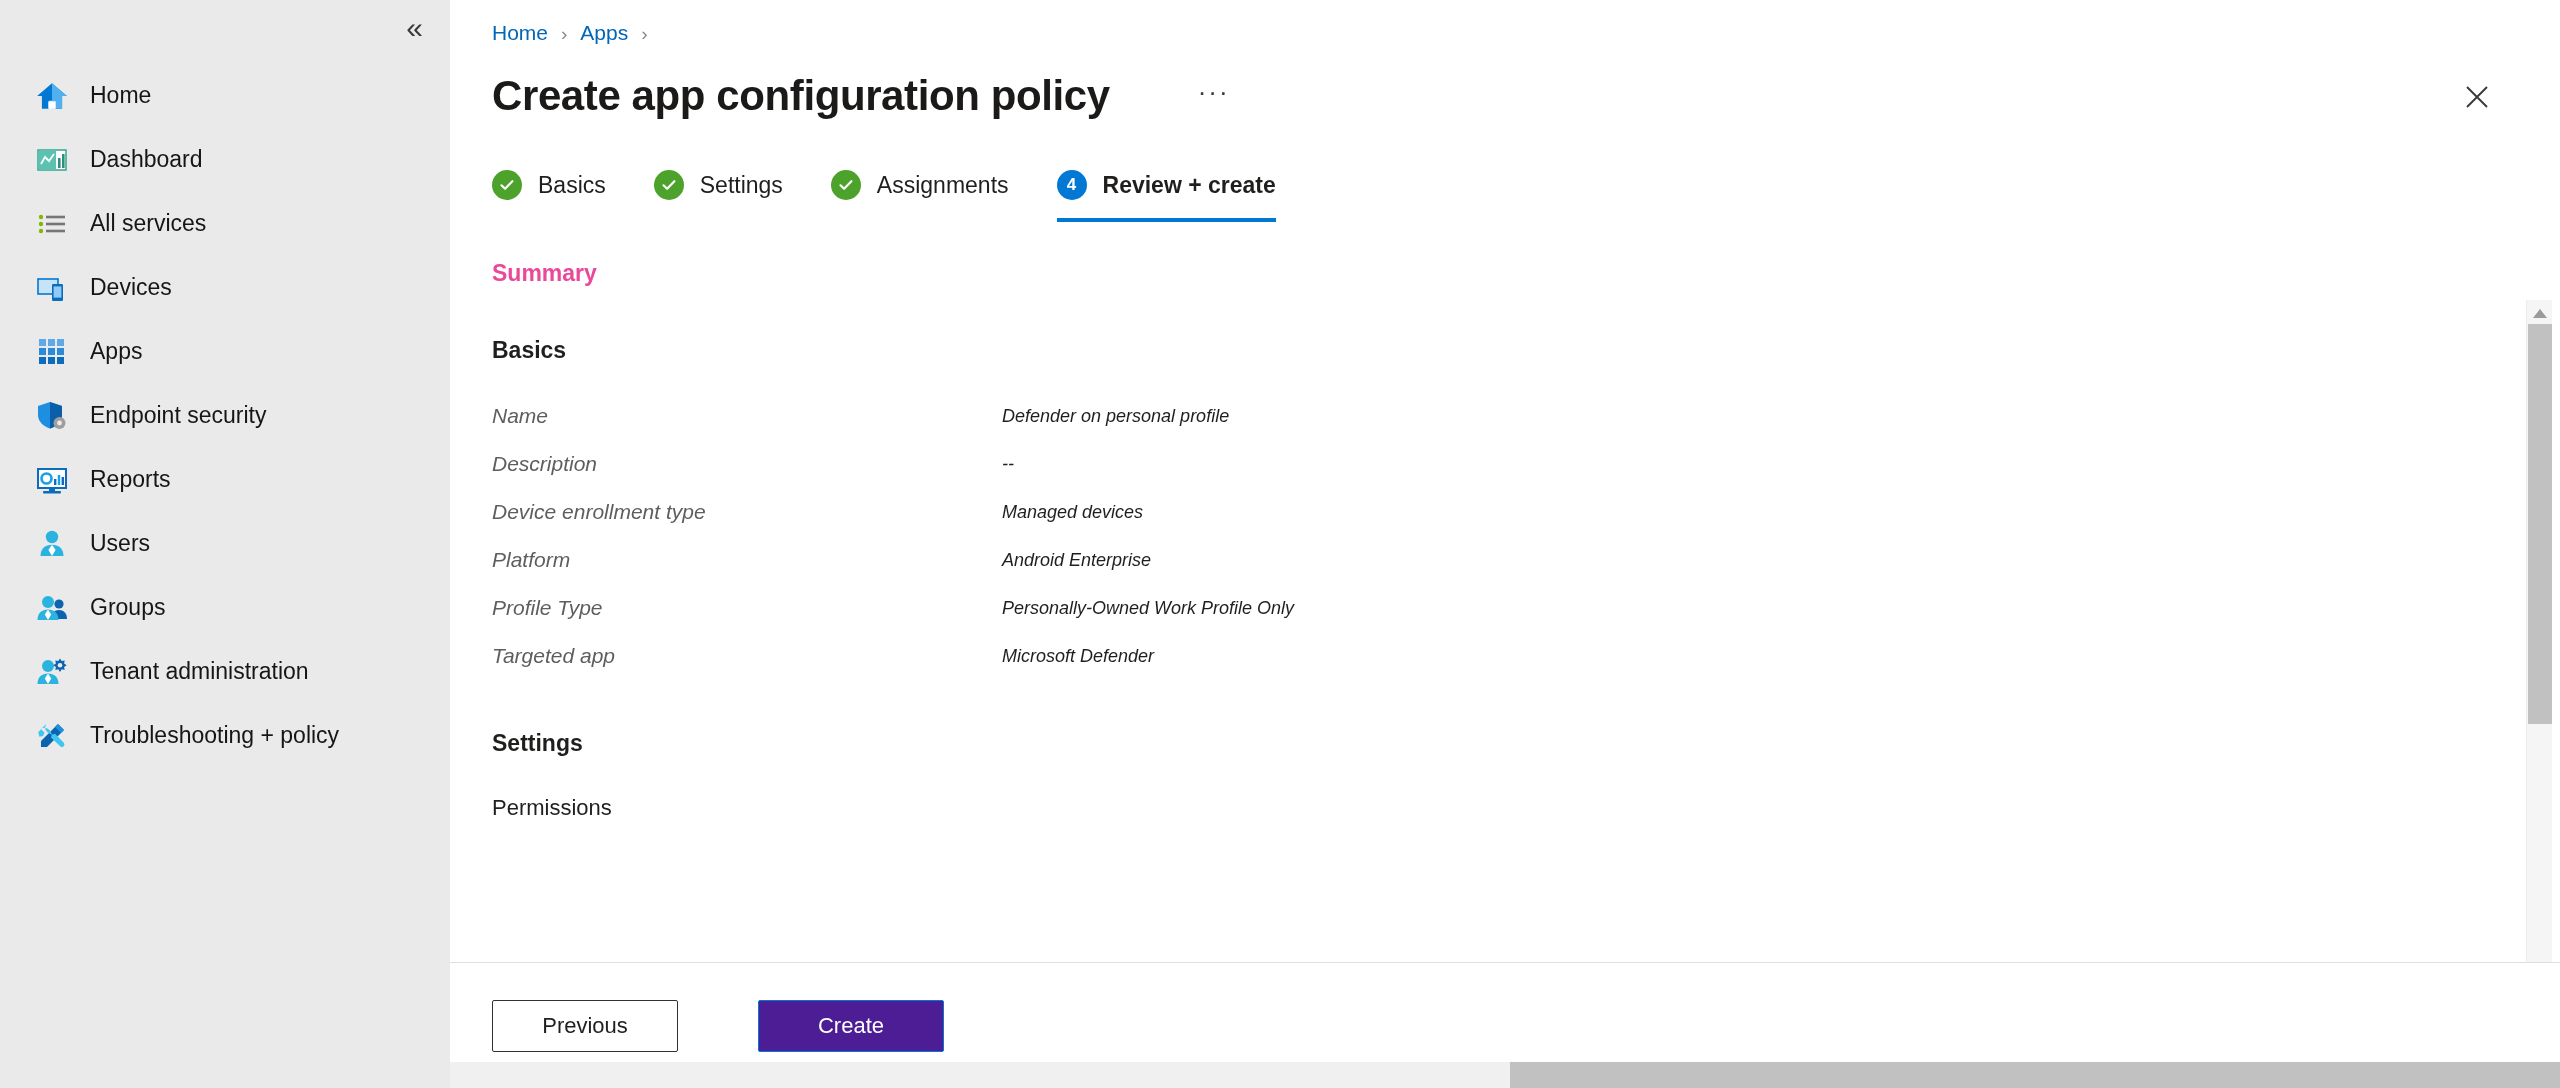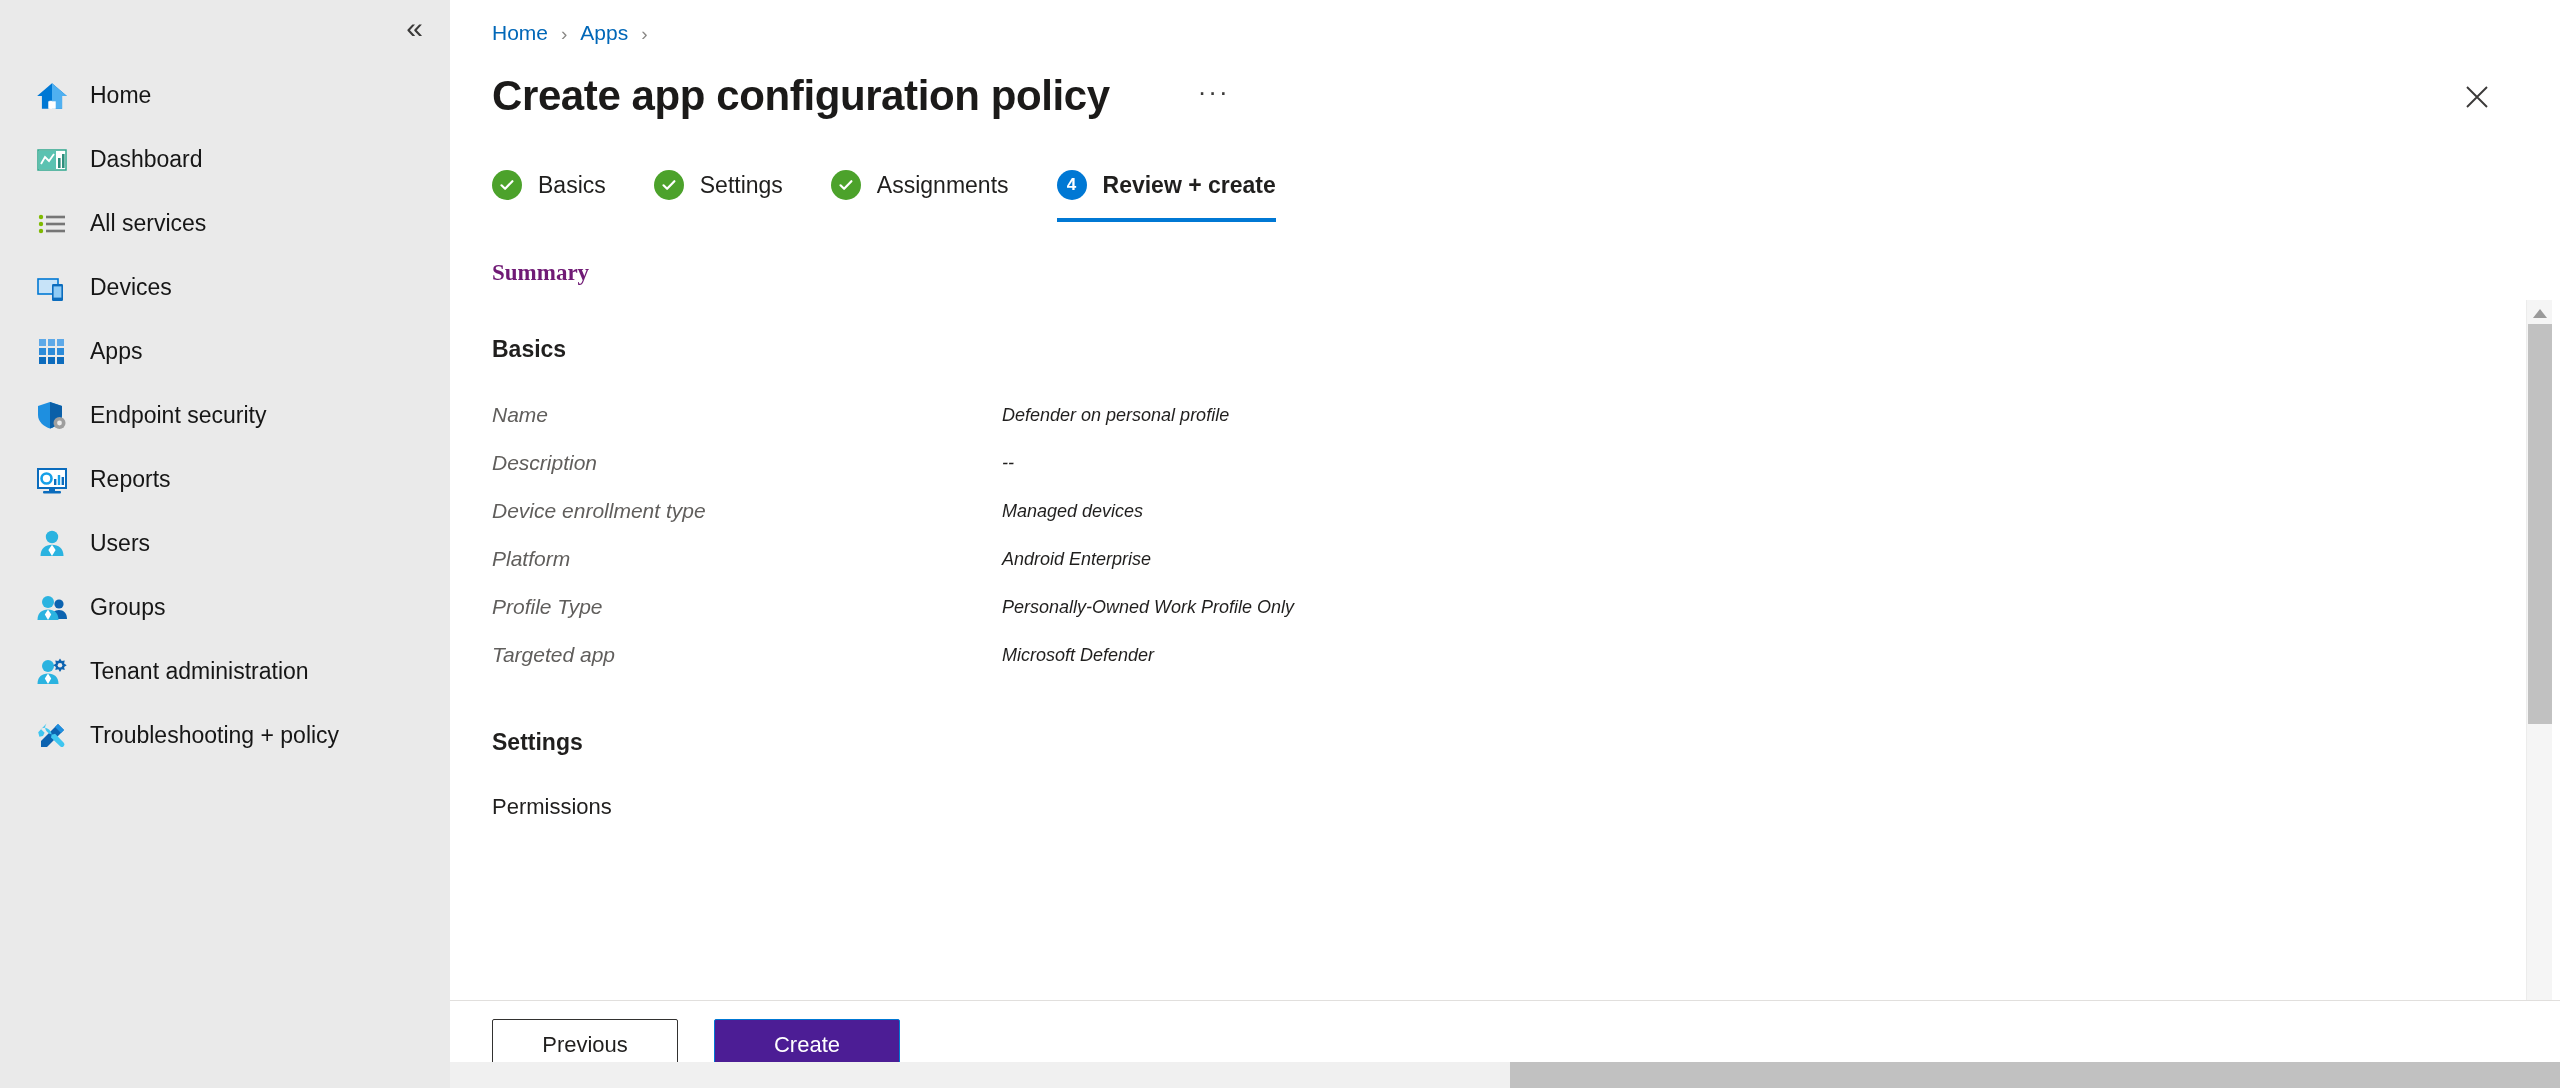--- a/index.html
+++ b/index.html
@@ -207,23 +207,23 @@
     left: 0;
     right: 4px;
     bottom: 0;
     height: 4px;
     background: #0078d4;
   }
 
   .section-h1 {
     font-size: 23px;
     font-weight: 600;
-    color: #701a75;
+    color: #ec4899;
     margin-top: 38px;
-    font-family: Liberation Serif, serif;
+    font-family: Liberation Sans, sans-serif;
   }
 
   .section-h2 {
     font-size: 23px;
     font-weight: 600;
     color: #201f1e;
     margin-top: 50px;
     font-family: "Segoe UI", "Liberation Sans", sans-serif;
   }
 
@@ -282,24 +282,25 @@
     right: 0;
     height: 400px;
     background: #c1c1c1;
     cursor: pointer;
   }
 
   
   .blade-footer {
     flex: 0 0 auto;
     border-top: 1px solid #e1dfdd;
-    height: 88px;
+    height: 126px;
     padding-left: 42px;
     display: flex;
     align-items: center;
+    gap: 44px;
   }
 
   .btn {
     height: 52px;
     min-width: 186px;
     padding: 0 24px;
     font-size: 22px;
     cursor: pointer;
     font-family: "Segoe UI", "Liberation Sans", sans-serif;
     display: inline-flex;

